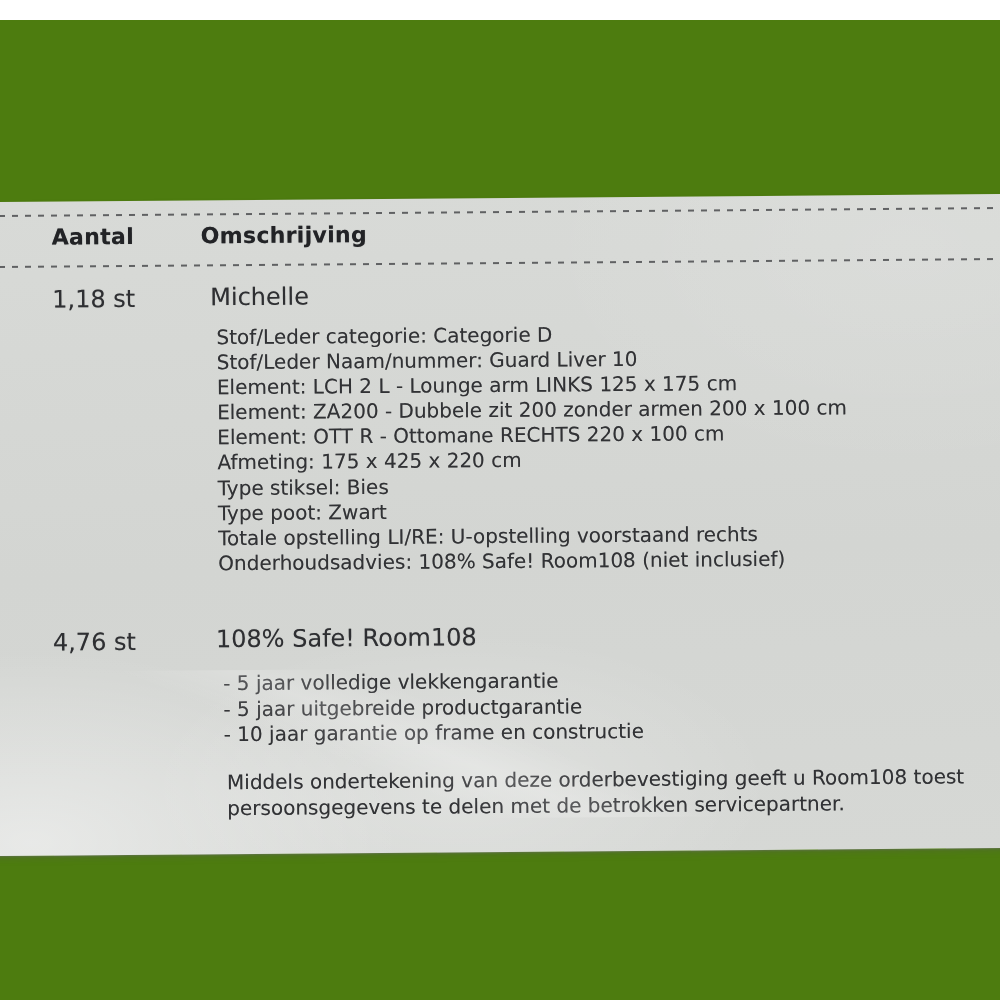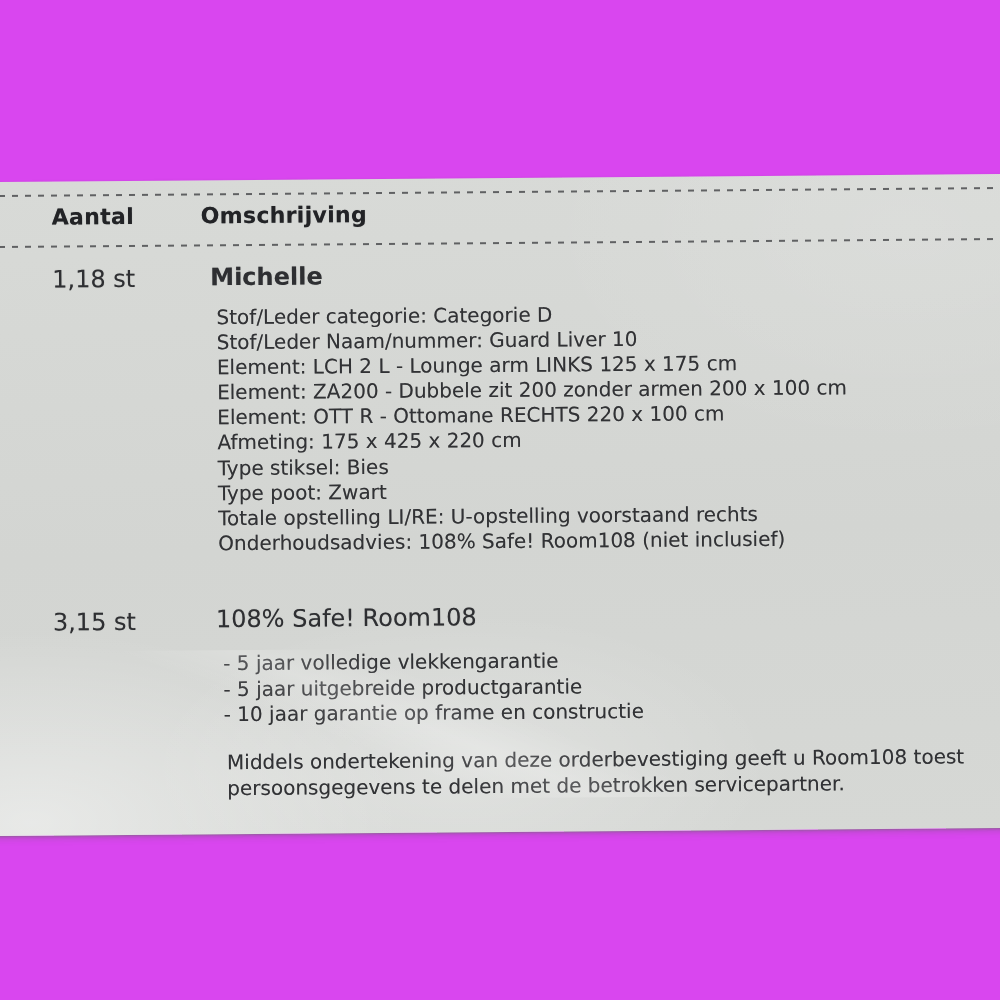--- a/index.html
+++ b/index.html
@@ -7,22 +7,23 @@
     padding: 0;
     width: 1000px;
     height: 1000px;
     overflow: hidden;
     background: #ffffff;
     font-family: "DejaVu Sans", "Liberation Sans", sans-serif;
   }
   .photo-backdrop {
     position: absolute;
     inset: 0;
-    background: #d946ef;
+    background: #4d7c0f;
     overflow: hidden;
+    margin-top: 20px;
   }
   
   .paper {
     position: absolute;
     left: -12px;
     right: -12px;
     top: 178px;
     height: 654px;
     transform: rotate(-0.45deg);
     transform-origin: 50% 50%;
@@ -67,21 +68,21 @@
   }
   .hdr-aantal { left: 66px; top: 23px; }
   .hdr-omschrijving { left: 215px; top: 23px; }
 
   .qty, .title {
     font-size: 24px;
     color: #2e2f32;
     text-shadow: 0 0 0.7px rgba(46,47,50,0.40);
   }
   .r1-qty   { left: 66px;  top: 84px; }
-  .r1-title { left: 224px; top: 83px; font-weight: bold; }
+  .r1-title { left: 224px; top: 83px; }
   .r2-qty   { left: 64px;  top: 427px; }
   .r2-title { left: 227px; top: 425px; }
 
   .lines {
     position: absolute;
     font-size: 20px;
     color: #313235;
     white-space: nowrap;
     text-shadow: 0 0 0.6px rgba(49,50,53,0.40);
   }
@@ -112,21 +113,21 @@
       <span class="line">Element: LCH 2 L - Lounge arm LINKS 125 x 175 cm</span>
       <span class="line">Element: ZA200 - Dubbele zit 200 zonder armen 200 x 100 cm</span>
       <span class="line">Element: OTT R - Ottomane RECHTS 220 x 100 cm</span>
       <span class="line">Afmeting: 175 x 425 x 220 cm</span>
       <span class="line">Type stiksel: Bies</span>
       <span class="line">Type poot: Zwart</span>
       <span class="line">Totale opstelling LI/RE: U-opstelling voorstaand rechts</span>
       <span class="line">Onderhoudsadvies: 108% Safe! Room108 (niet inclusief)</span>
     </div>
 
-    <div class="cell qty r2-qty">3,15 st</div>
+    <div class="cell qty r2-qty">4,76 st</div>
     <div class="cell title r2-title">108% Safe! Room108</div>
 
     <div class="lines r2-details">
       <span class="line">- 5 jaar volledige vlekkengarantie</span>
       <span class="line">- 5 jaar uitgebreide productgarantie</span>
       <span class="line">- 10 jaar garantie op frame en constructie</span>
     </div>
 
     <div class="lines r2-note">
       <span class="line">Middels ondertekening van deze orderbevestiging geeft u Room108 toest</span>

